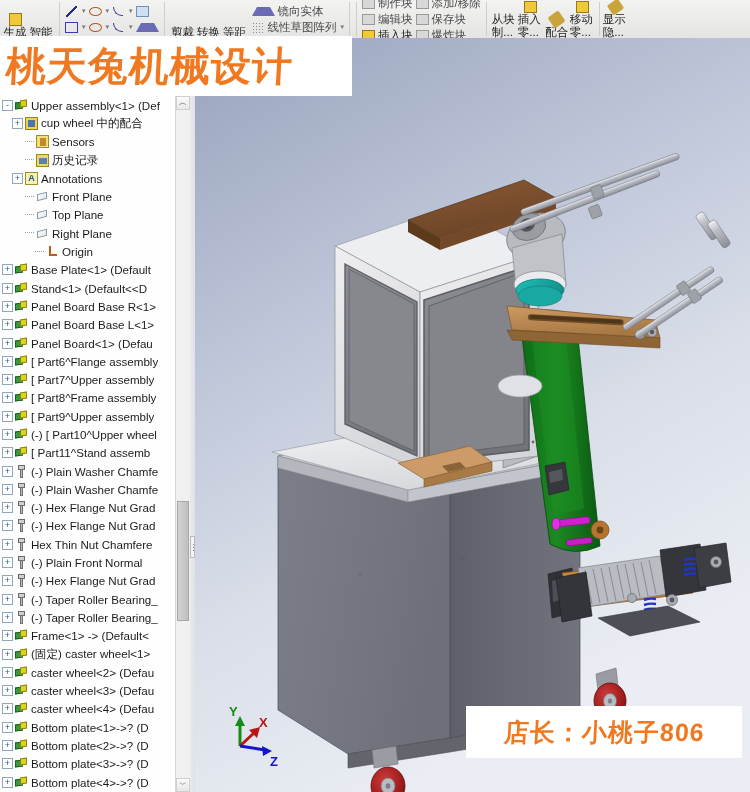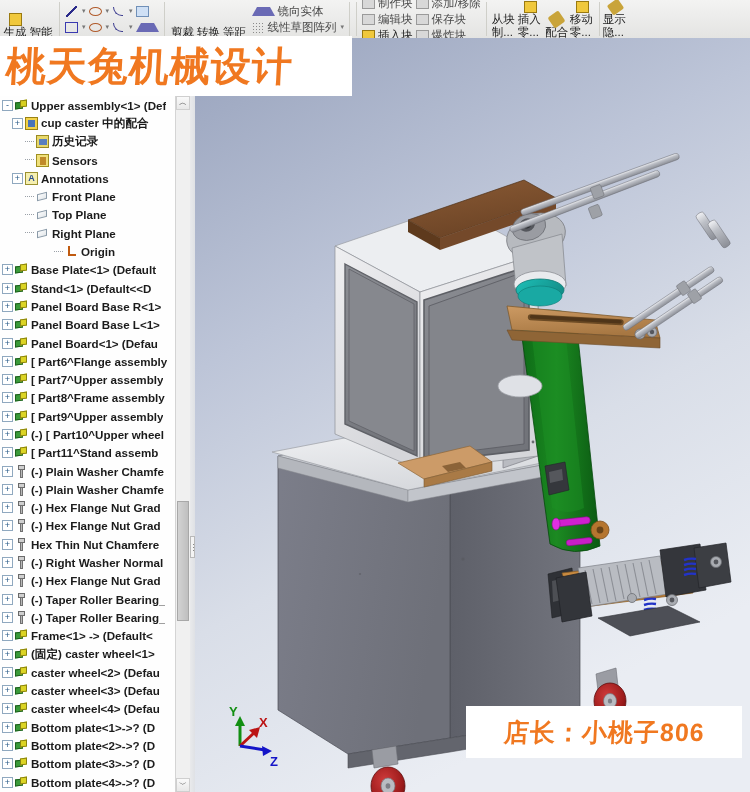--- a/index.html
+++ b/index.html
@@ -148,21 +148,21 @@
     margin-right: 2px;
     font-family: "Liberation Sans", sans-serif;
   }
   .expander.none { border:none; background:transparent; color:transparent; }
   .tdash {
     width: 9px; flex: 0 0 9px;
     height: 1px; border-top: 1px dotted #9aa0a8;
     margin-right: 2px;
   }
   .ticon { width: 13px; height: 13px; flex: 0 0 13px; margin-right: 3px; position: relative; }
-  .tlabel { font-size: 11.6px; color: #1b1b1b; overflow: hidden; font-weight: bold; }
+  .tlabel { font-size: 11.6px; color: #1b1b1b; overflow: hidden; }
 
   
   .ic-assy { width:13px;height:13px;position:relative;}
   .ic-assy:before{content:"";position:absolute;left:0;top:3px;width:8px;height:7px;background:#2e8f2e;border:1px solid #1d5f1d;box-sizing:border-box;transform:skewY(-8deg);}
   .ic-assy:after{content:"";position:absolute;left:5px;top:1px;width:7px;height:7px;background:#d8d020;border:1px solid #8a8410;box-sizing:border-box;transform:skewY(-8deg);}
   .ic-mate { width:13px;height:13px;background:#f2d24a;border:1px solid #9a8212;box-sizing:border-box;position:relative;}
   .ic-mate:after{content:"";position:absolute;left:2px;top:2px;width:7px;height:7px;background:#4a74b8;}
   .ic-hist { width:13px;height:13px;background:#e8d86a;border:1px solid #9a8a22;box-sizing:border-box;position:relative;}
   .ic-hist:after{content:"";position:absolute;left:2px;top:3px;width:8px;height:6px;background:#5a7fbe;}
   .ic-sensor{ width:13px;height:13px;background:#f0e07a;border:1px solid #a09020;box-sizing:border-box;position:relative;}
@@ -609,35 +609,35 @@
   <div class="tree-panel">
     <div class="tree-list" id="treeList">
         <div class="tnode" style="padding-left: 2px;">
           <span class="expander">-</span>
           <span class="ticon ic-assy"></span>
           <span class="tlabel">Upper assembly&lt;1&gt;  (Def</span>
         </div>
         <div class="tnode" style="padding-left: 12px;">
           <span class="expander">+</span>
           <span class="ticon ic-mate"></span>
-          <span class="tlabel">cup caster 中的配合</span>
+          <span class="tlabel">cup wheel 中的配合</span>
+        </div>
+        <div class="tnode" style="padding-left: 12px;">
+          <span class="expander none"></span>
+          <span class="tdash"></span>
+          <span class="ticon ic-sensor"></span>
+          <span class="tlabel">Sensors</span>
         </div>
         <div class="tnode" style="padding-left: 12px;">
           <span class="expander none"></span>
           <span class="tdash"></span>
           <span class="ticon ic-hist"></span>
           <span class="tlabel">历史记录</span>
         </div>
         <div class="tnode" style="padding-left: 12px;">
-          <span class="expander none"></span>
-          <span class="tdash"></span>
-          <span class="ticon ic-sensor"></span>
-          <span class="tlabel">Sensors</span>
-        </div>
-        <div class="tnode" style="padding-left: 12px;">
           <span class="expander">+</span>
           <span class="ticon ic-annot">A</span>
           <span class="tlabel">Annotations</span>
         </div>
         <div class="tnode" style="padding-left: 12px;">
           <span class="expander none"></span>
           <span class="tdash"></span>
           <span class="ticon ic-plane"></span>
           <span class="tlabel">Front Plane</span>
         </div>
@@ -646,21 +646,21 @@
           <span class="tdash"></span>
           <span class="ticon ic-plane"></span>
           <span class="tlabel">Top Plane</span>
         </div>
         <div class="tnode" style="padding-left: 12px;">
           <span class="expander none"></span>
           <span class="tdash"></span>
           <span class="ticon ic-plane"></span>
           <span class="tlabel">Right Plane</span>
         </div>
-        <div class="tnode" style="padding-left: 9px; margin-left: 32px;">
+        <div class="tnode" style="padding-left: 22px;">
           <span class="expander none"></span>
           <span class="tdash"></span>
           <span class="ticon ic-origin"></span>
           <span class="tlabel">Origin</span>
         </div>
         <div class="tnode" style="padding-left: 2px;">
           <span class="expander">+</span>
           <span class="ticon ic-part"></span>
           <span class="tlabel">Base Plate&lt;1&gt;  (Default</span>
         </div>
@@ -735,21 +735,21 @@
           <span class="tlabel">(-) Hex Flange Nut Grad</span>
         </div>
         <div class="tnode" style="padding-left: 2px;">
           <span class="expander">+</span>
           <span class="ticon ic-tbolt"></span>
           <span class="tlabel">Hex Thin Nut Chamfere</span>
         </div>
         <div class="tnode" style="padding-left: 2px;">
           <span class="expander">+</span>
           <span class="ticon ic-tbolt"></span>
-          <span class="tlabel">(-) Right Washer Normal</span>
+          <span class="tlabel">(-) Plain Front Normal</span>
         </div>
         <div class="tnode" style="padding-left: 2px;">
           <span class="expander">+</span>
           <span class="ticon ic-tbolt"></span>
           <span class="tlabel">(-) Hex Flange Nut Grad</span>
         </div>
         <div class="tnode" style="padding-left: 2px;">
           <span class="expander">+</span>
           <span class="ticon ic-tbolt"></span>
           <span class="tlabel">(-) Taper Roller Bearing_</span>

